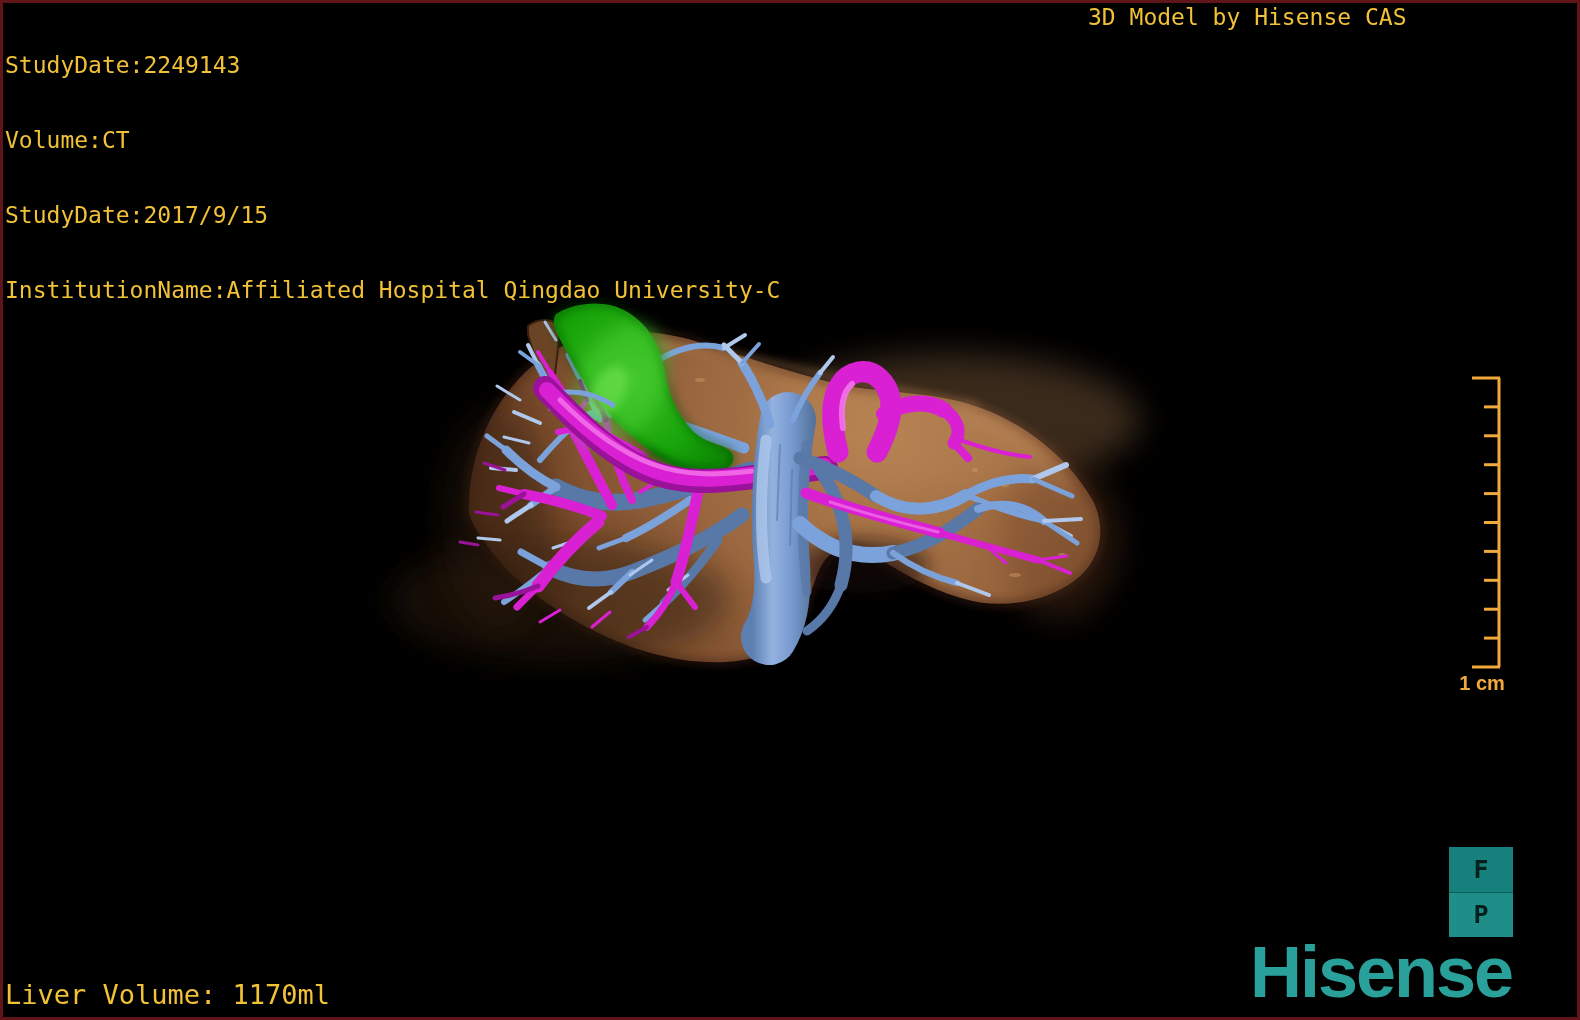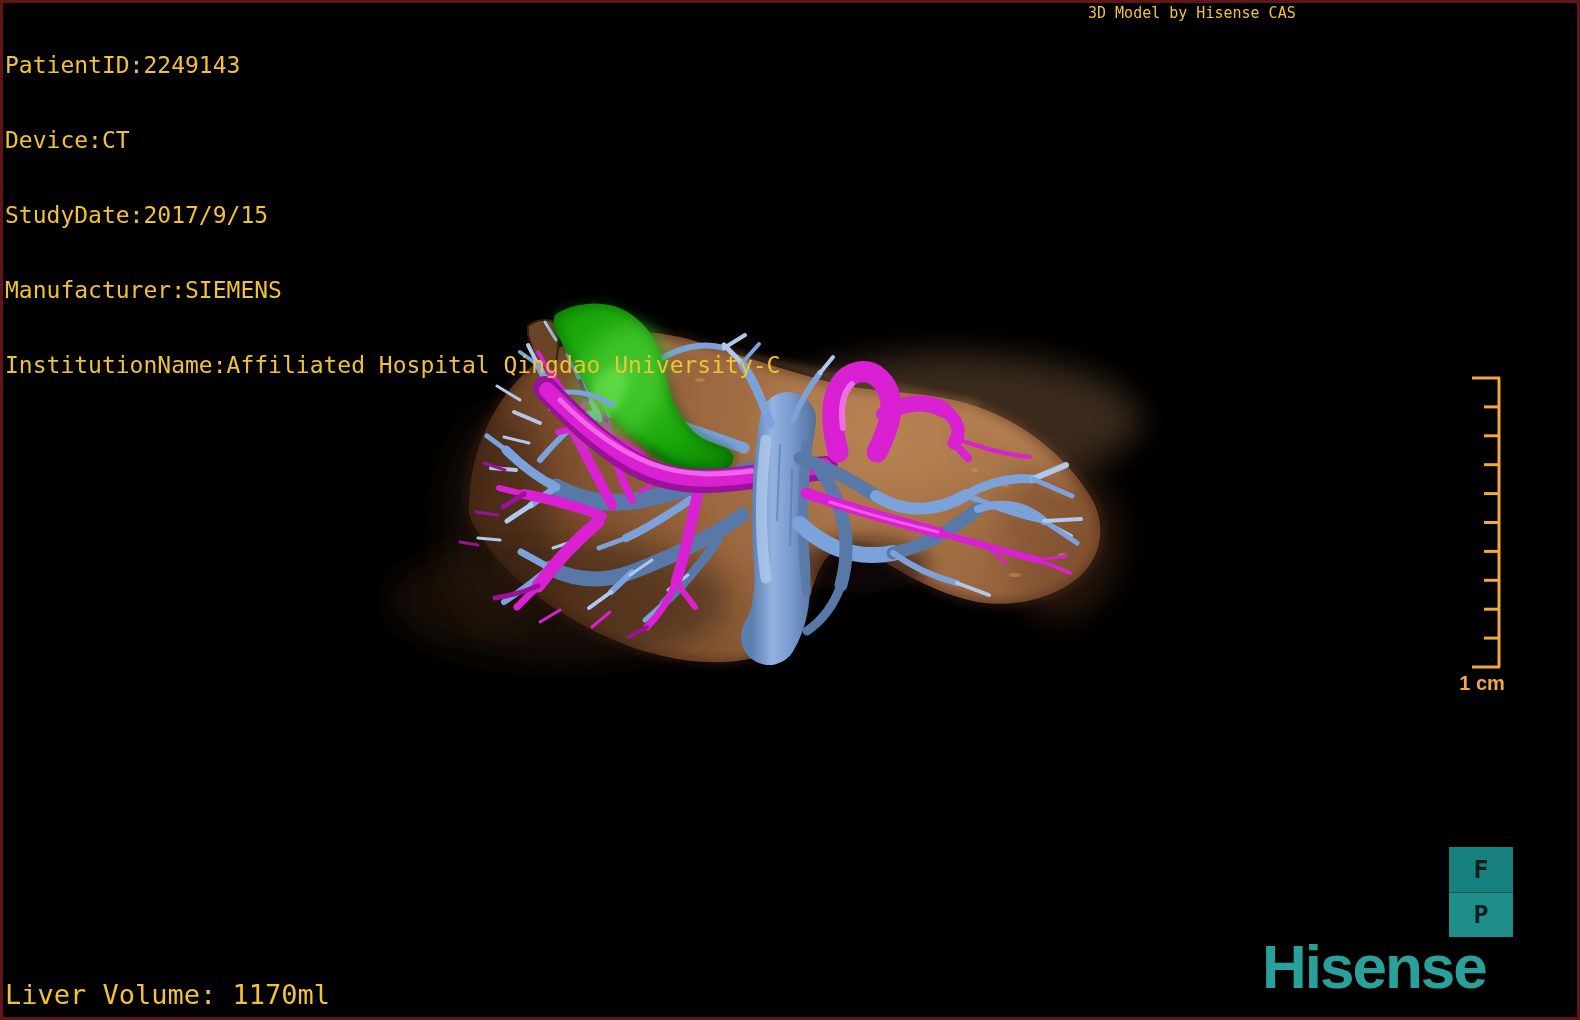--- a/index.html
+++ b/index.html
@@ -12,42 +12,42 @@
   .viewport{position:absolute;inset:0;z-index:1;cursor:grab}
   .viewport svg{display:block}
 
   .overlay-tl{
     position:absolute;left:5px;top:3px;z-index:20;
     font-size:23px;line-height:25px;letter-spacing:0;
     color:var(--overlay-yellow,#F1C136);white-space:pre;
   }
   .app-title{
     position:absolute;left:1088px;top:4px;z-index:20;
-    font-size:15px;color:var(--overlay-yellow,#F1C136);white-space:pre;
+    font-size:23px;color:var(--overlay-yellow,#F1C136);white-space:pre;
   }
   .footer-volume{
     position:absolute;left:5px;top:979px;z-index:20;
     font-size:27px;color:var(--overlay-yellow,#F1C136);white-space:pre;
   }
   .fp-widget{
     position:absolute;left:1449px;top:847px;width:64px;height:90px;z-index:20;
     display:flex;flex-direction:column;cursor:pointer;
   }
   .fp-widget .cell{
     flex:1;display:flex;align-items:center;justify-content:center;
     color:#03201e;font-weight:bold;font-size:25px;
     font-family:"DejaVu Sans Mono",monospace;
   }
   .fp-f{background:var(--fp-top,#16817C);border-bottom:1px solid #0B5B57}
   .fp-p{background:var(--fp-bottom,#1F8E88)}
   .brand-logo{
     position:absolute;left:1250px;top:936px;z-index:20;
     font-family:"Liberation Sans","DejaVu Sans",sans-serif;
-    font-weight:bold;font-size:62px;line-height:1;letter-spacing:-2px;
-    color:var(--brand-teal,#29A099);white-space:nowrap;margin-left:12px;
+    font-weight:bold;font-size:72px;line-height:1;letter-spacing:-2px;
+    color:var(--brand-teal,#29A099);white-space:nowrap;
   }
 
   
   .vb,.vbd,.vbl,.vm,.vmd,.vml{fill:none;stroke-linecap:round;stroke-linejoin:round}
   .vb{stroke:var(--portal-blue,#7BA2DA)}
   .vbd{stroke:#5878A8}
   .vbl{stroke:#AFC8EC}
   .vm{stroke:var(--vessel-magenta,#D920D2)}
   .vmd{stroke:#9A129A}
   .vml{stroke:#F478EC}
@@ -276,24 +276,23 @@
     <path class="ruler-stroke" d="M1484,580.3 L1500,580.3"></path>
     <path class="ruler-stroke" d="M1484,609.2 L1500,609.2"></path>
     <path class="ruler-stroke" d="M1484,638.1 L1500,638.1"></path>
     <path class="ruler-stroke" d="M1472,667 L1500,667"></path>
     <text class="ruler-label" x="1482" y="690" text-anchor="middle">1 cm</text>
   </g>
 </svg>
 </div>
 
 <div class="overlay-tl">
-  <div>PatientID:2249143</div>
-  <div>Device:CT</div>
+  <div>StudyDate:2249143</div>
+  <div>Volume:CT</div>
   <div>StudyDate:2017/9/15</div>
-  <div>Manufacturer:SIEMENS</div>
   <div>InstitutionName:Affiliated Hospital Qingdao University-C</div>
 </div>
 
 <div class="app-title">3D Model by Hisense CAS</div>
 
 <div class="footer-volume">Liver Volume: 1170ml</div>
 
 <div class="fp-widget">
   <div class="cell fp-f">
     <span>F</span>

